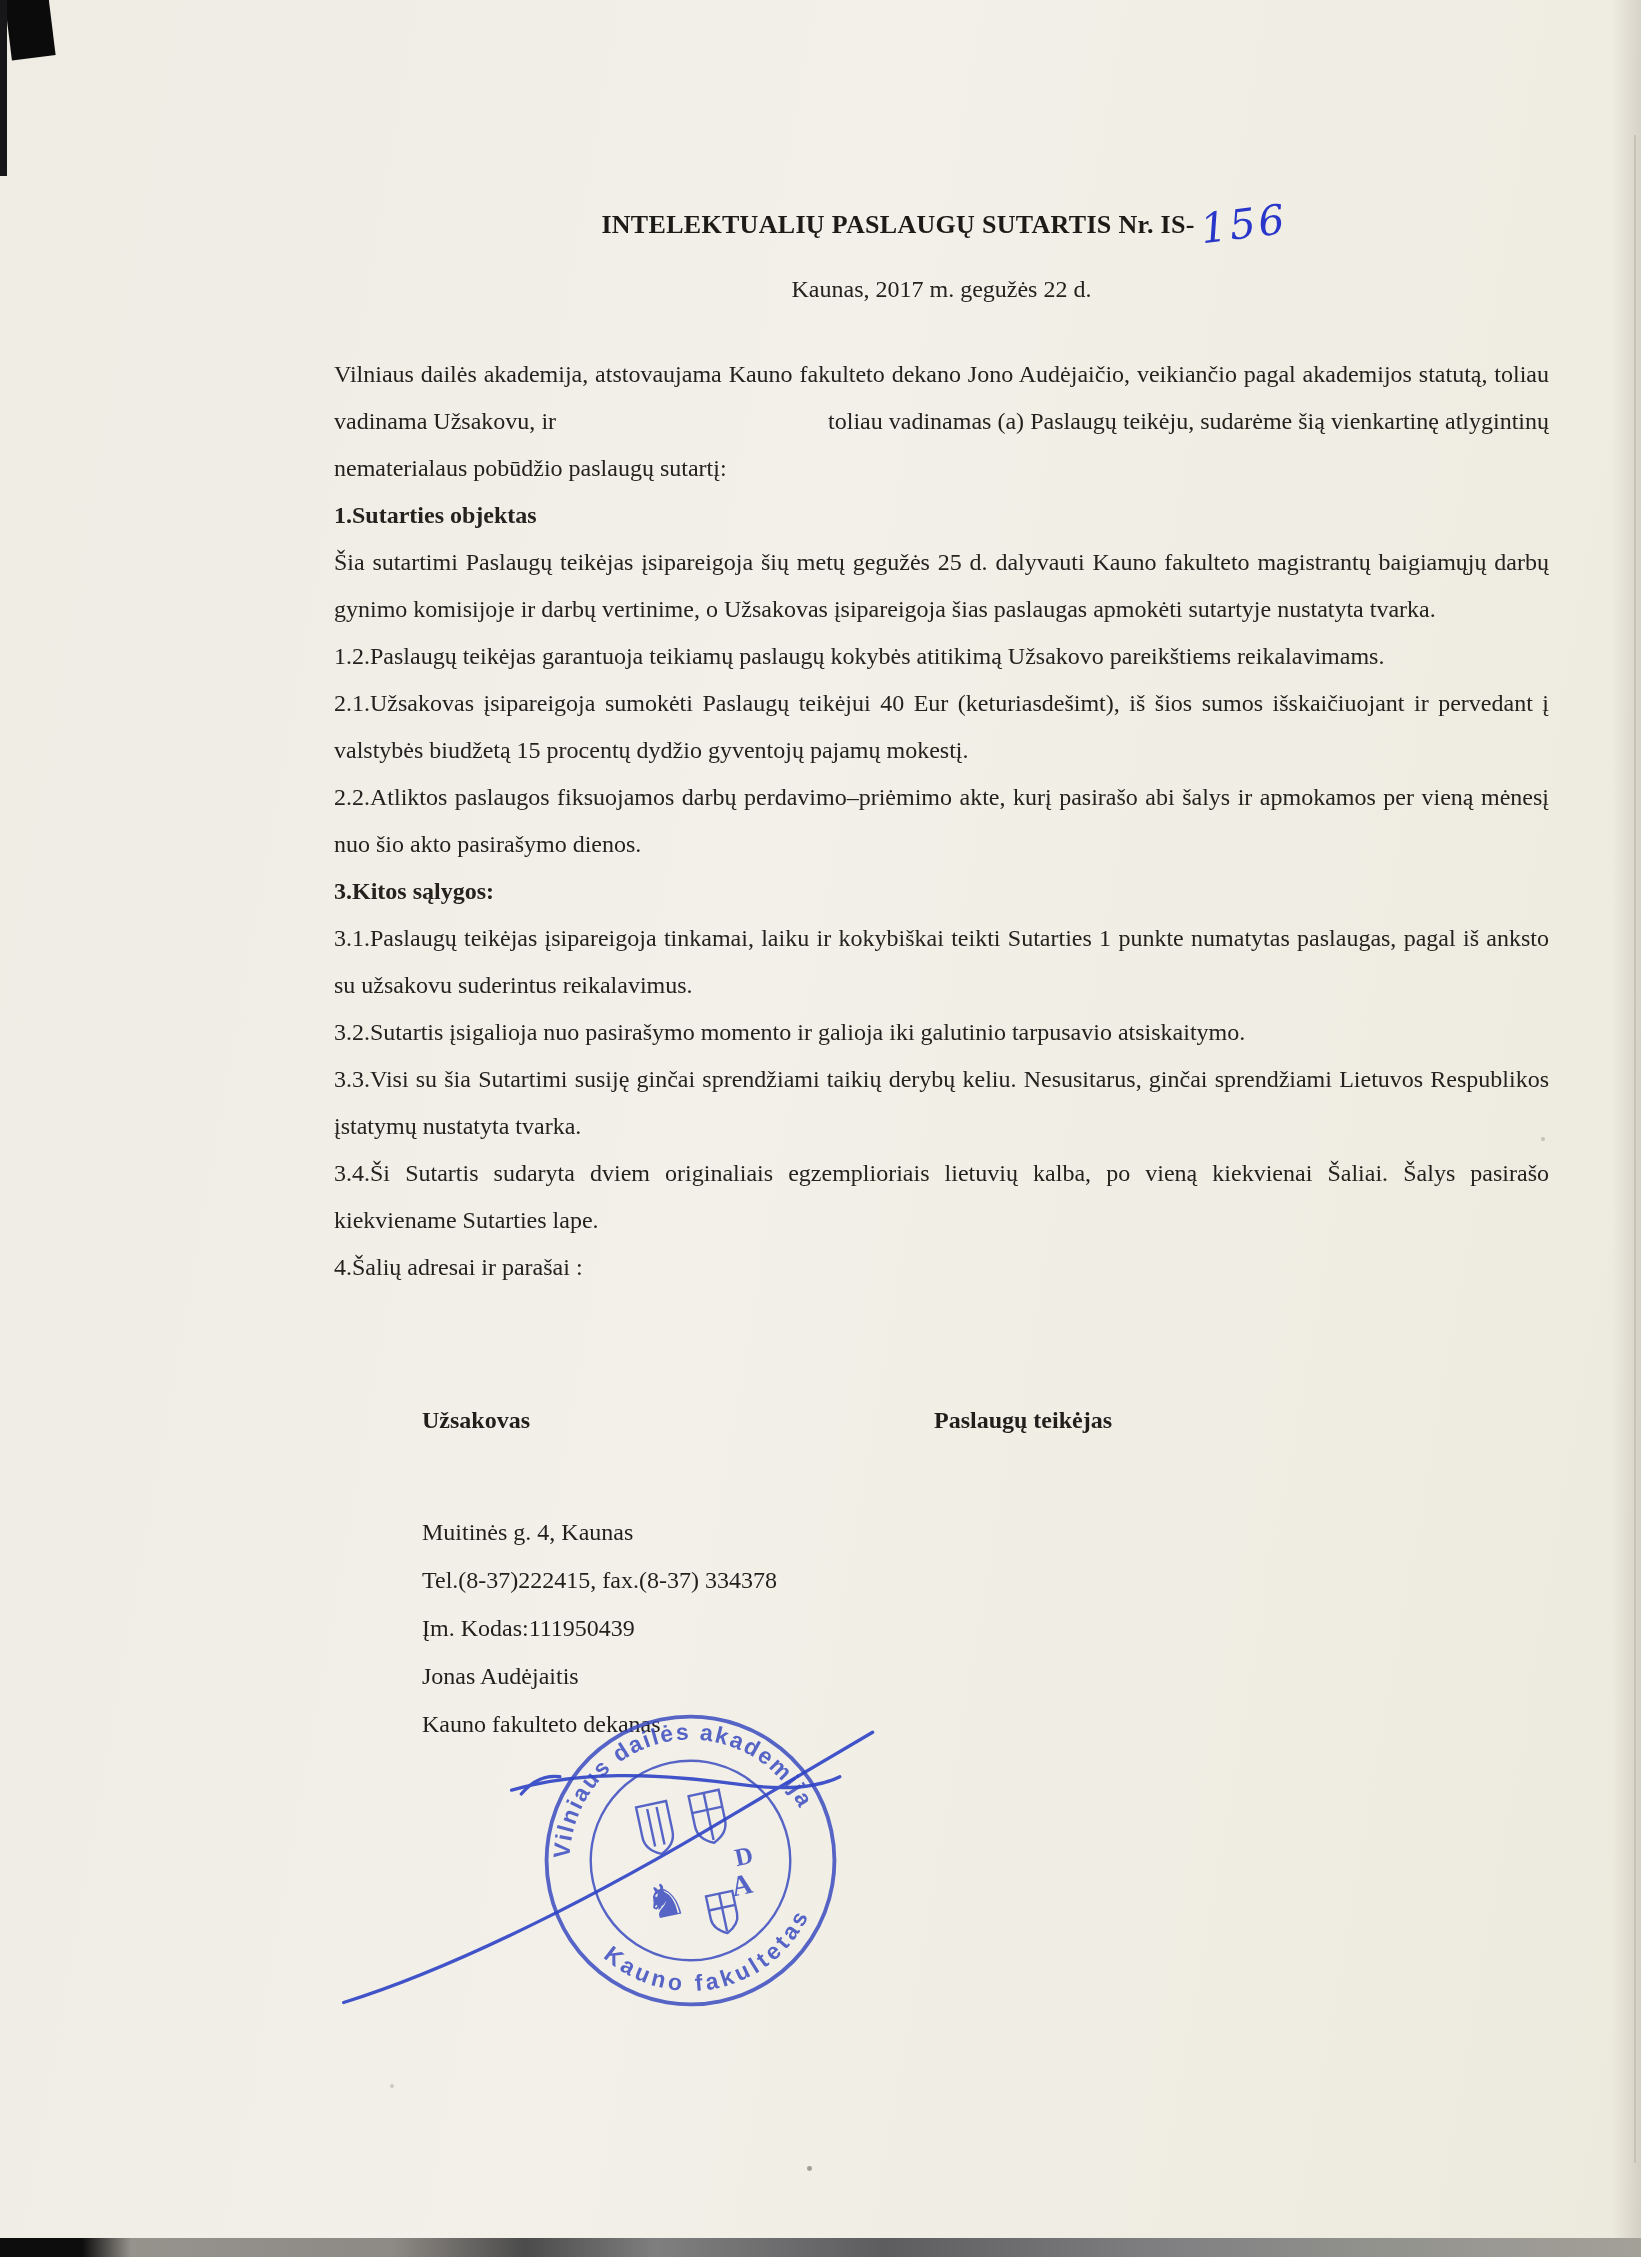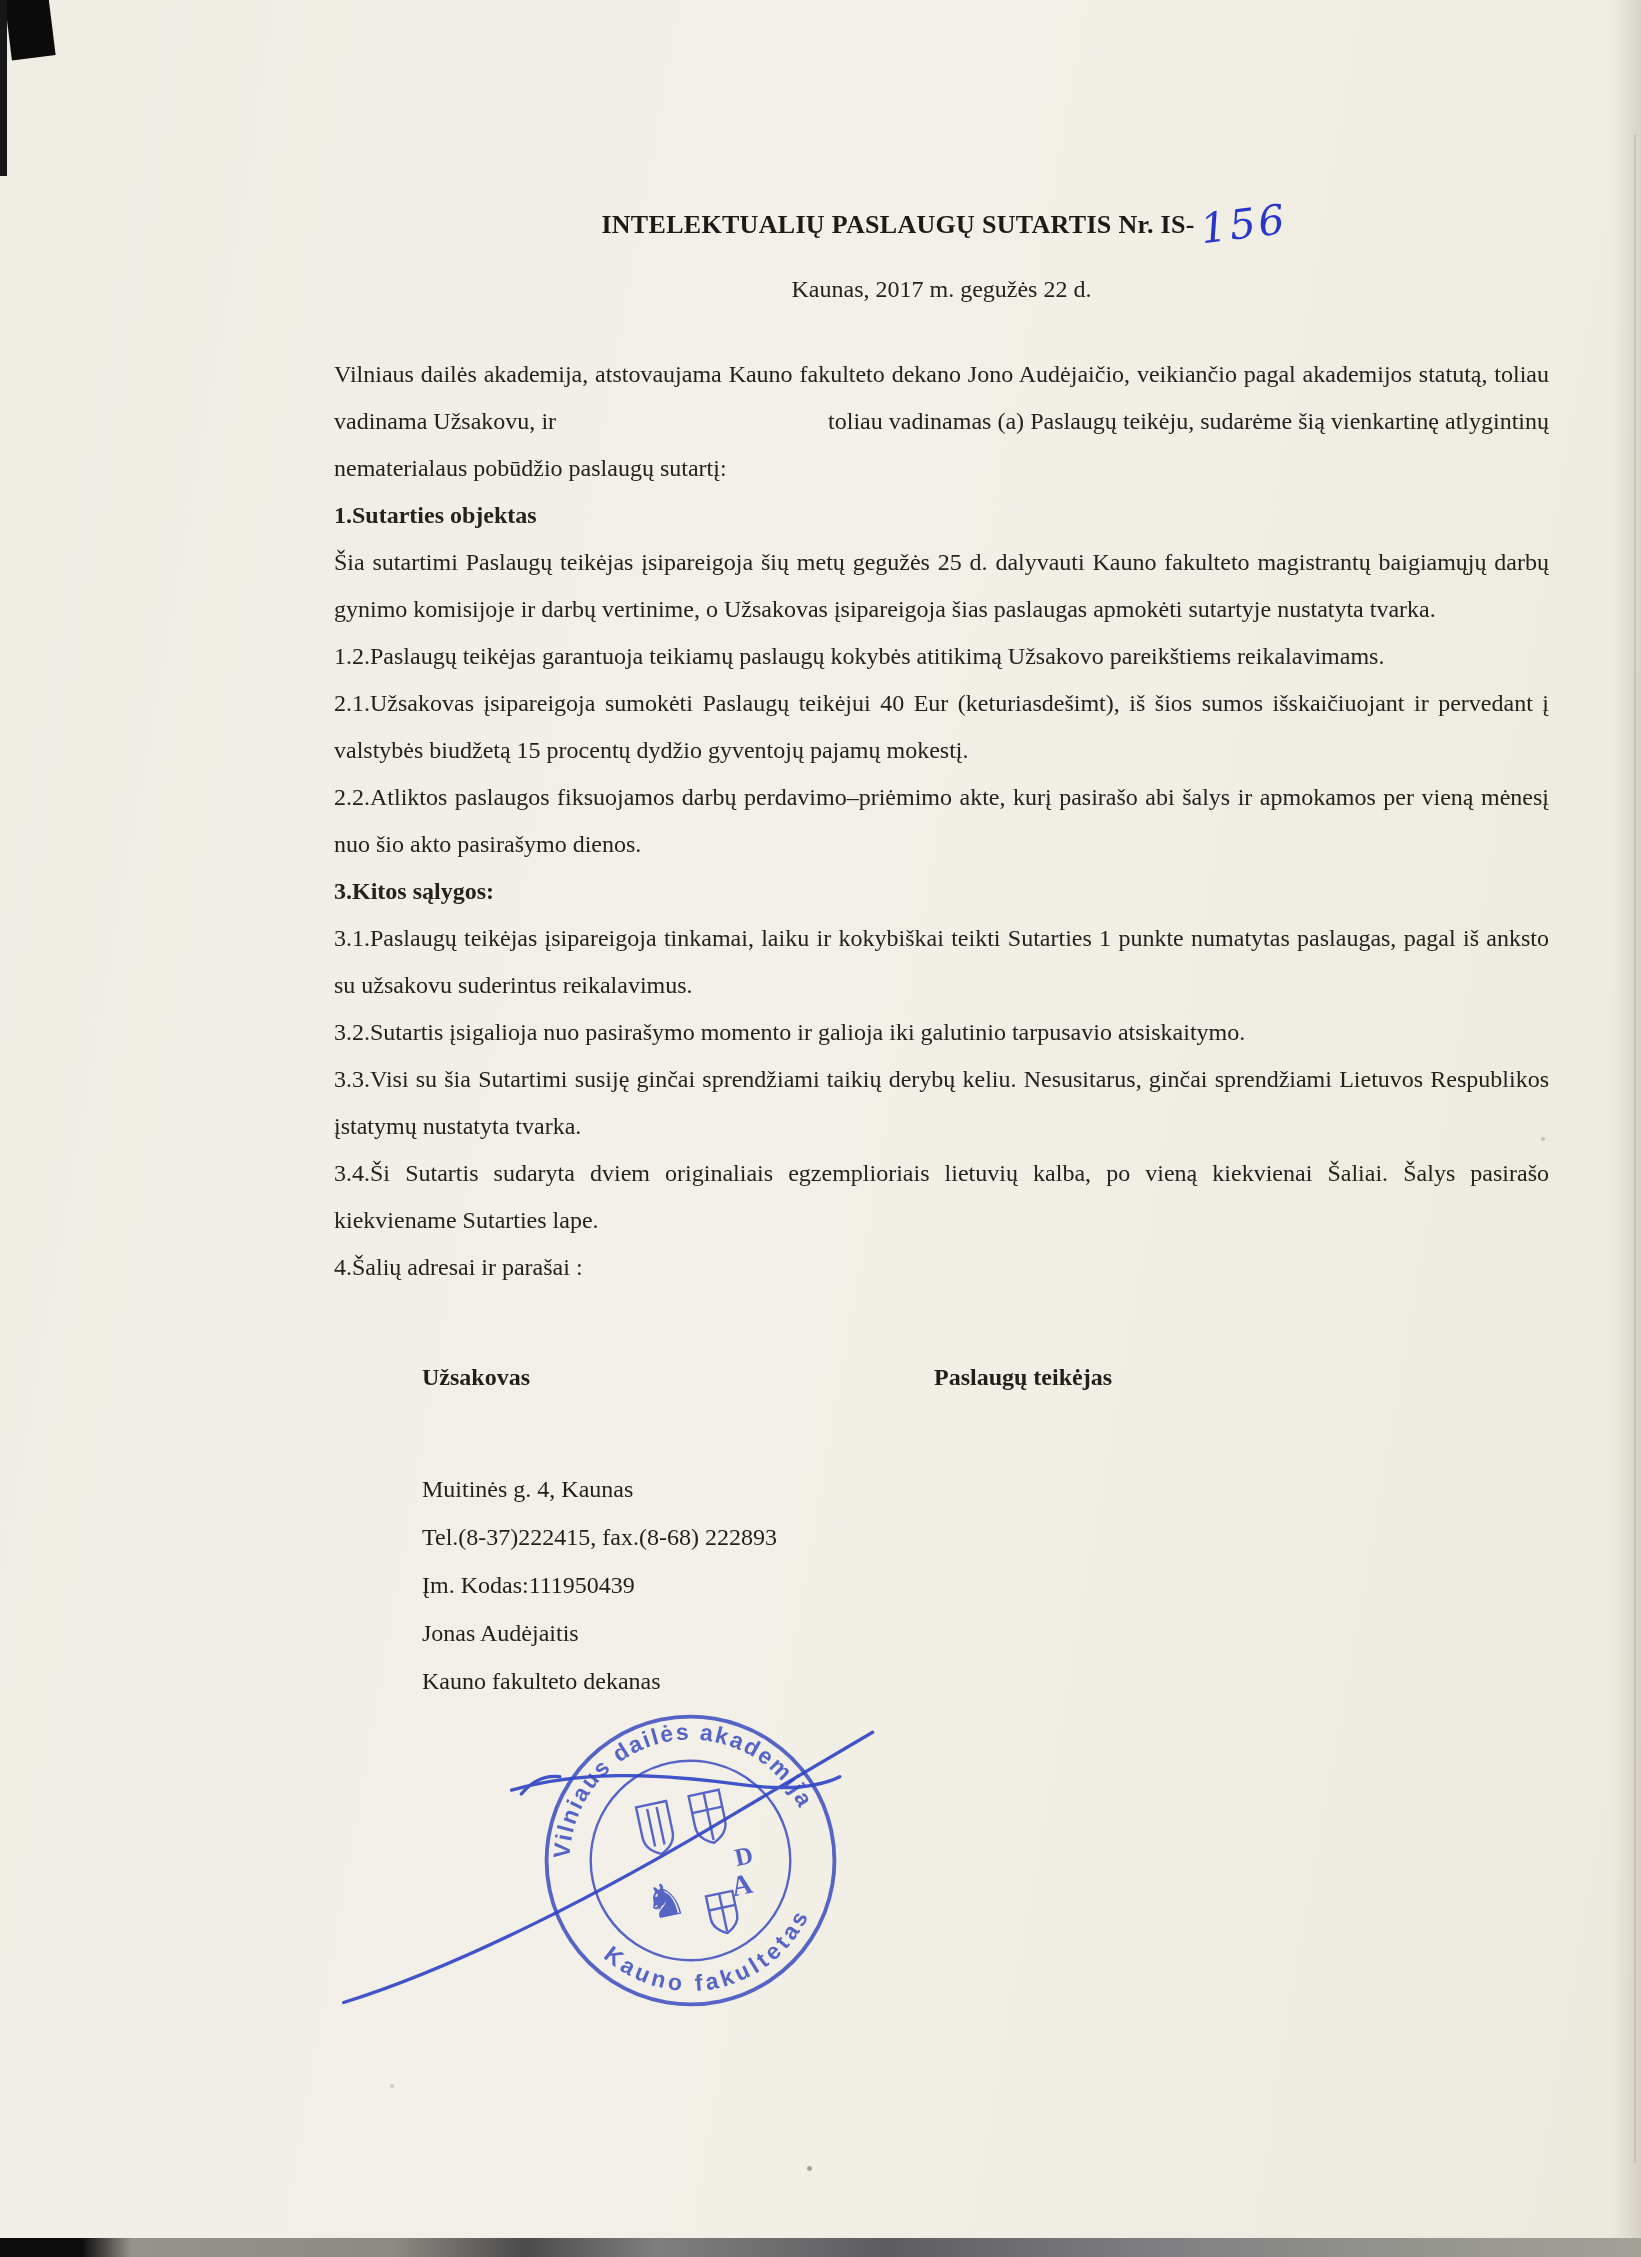--- a/index.html
+++ b/index.html
@@ -33,21 +33,21 @@
   .handwritten{
     display:inline-block;color:#2836c9;font-size:41px;line-height:0;
     font-style:italic;font-family:"DejaVu Serif",serif;font-weight:normal;
     transform:rotate(-7deg) translate(4.8px,5.8px);letter-spacing:2.9px;
   }
   .dateline{text-align:center;font-size:24px;margin-top:36px;color:#24221e;}
   .body-text{margin-top:48px;font-size:24px;line-height:47px;text-align:justify;color:#24221e;}
   .para{margin:0;}
   .bold{font-weight:bold;}
   .blank-gap{display:inline-block;width:272px;}
-  .parties-row{position:relative;margin-top:73px;height:47px;font-size:24px;text-decoration:underline;}
+  .parties-row{position:relative;margin-top:116px;height:47px;font-size:24px;text-decoration:underline;}
   .client-label{position:absolute;left:88px;font-weight:bold;}
   .provider-label{position:absolute;left:600px;font-weight:bold;}
   .address-block{margin-top:54px;padding-left:88px;font-size:24px;line-height:48px;}
 
   
   .stamp{position:absolute;left:537px;top:1707px;width:307px;height:307px;}
   .signature{position:absolute;left:307px;top:1676px;width:639px;height:350px;}
 </style>
 </head>
 <body>
@@ -85,21 +85,21 @@
       <p class="para">4.Šalių adresai ir parašai :</p>
     </div>
 
     <div class="parties-row">
       <span class="client-label">Užsakovas</span>
       <span class="provider-label">Paslaugų teikėjas</span>
     </div>
 
     <div class="address-block">
       <div>Muitinės g. 4, Kaunas</div>
-      <div>Tel.(8-37)222415, fax.(8-68) 222893</div>
+      <div>Tel.(8-37)222415, fax.(8-37) 334378</div>
       <div>Įm. Kodas:111950439</div>
       <div>Jonas Audėjaitis</div>
       <div>Kauno  fakulteto dekanas</div>
     </div>
 
   </div>
 
   <svg class="stamp" viewBox="0 0 320 320">
     <g transform="rotate(-12 160 160)" opacity="0.85">
       <circle cx="160" cy="160" r="150" fill="none" stroke-width="4" stroke="#3a4cc0"></circle>

